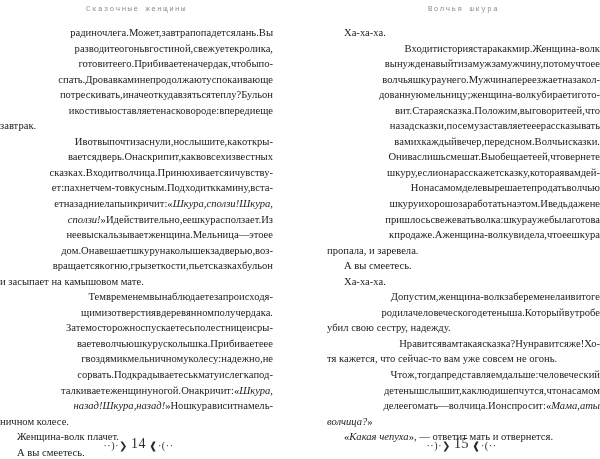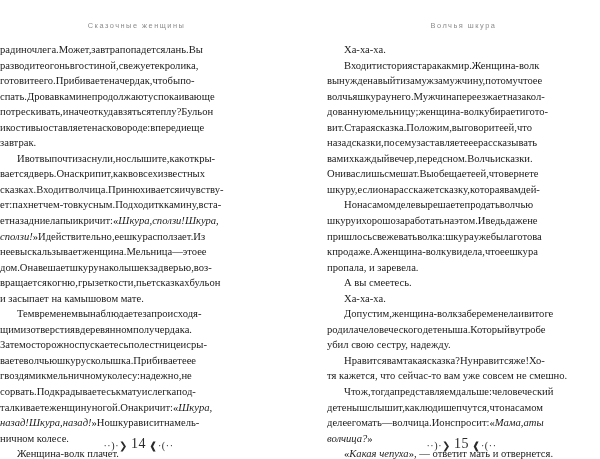--- a/index.html
+++ b/index.html
@@ -33,24 +33,24 @@
   }
   .page-left  { width: 292px; padding: 0 4px 0 0; }
   .gutter     { width: 16px; height: 459px; background: #ffffff; flex: 0 0 16px; }
   .page-right { width: 292px; padding: 0 0 0 4px; margin-left: 30px; }
 
   .running-head {
     text-align: center;
     font-size: 7.4px;
     letter-spacing: 1.5px;
     color: #8c8c8c;
-    font-family: Liberation Sans, sans-serif;
+    font-family: Liberation Mono, monospace;
     height: 12px;
     line-height: 12px;
-    padding-top: 20px;
+    padding-top: 3px;
     white-space: nowrap;
   }
 
   .column {
     margin-top: 10px;
     font-size: 10.6px;
     line-height: 15.55px;
     text-align: justify;
     text-align-last: left;
     color: #1b1b1b;
@@ -65,21 +65,21 @@
   
   .ln {
     display: block;
     white-space: nowrap;
     height: 15.55px;
     line-height: 15.55px;
   }
   .ln.j {
     
     display: flex;
-    justify-content: flex-start;
+    justify-content: flex-end;
   }
   .ln.j > span { display: inline-block; }
   .ln.ind { padding-left: 17px; }
   .ln.ind.j { padding-left: 17px; }
 
   em { font-style: italic; }
 
   .folio {
     position: absolute;
     bottom: 7px;
@@ -527,21 +527,21 @@
         <span class="ln j ind">
             <span>Нравится</span>
             <span>вам</span>
             <span>такая</span>
             <span>сказка?</span>
             <span>Ну</span>
             <span>нравится</span>
             <span>же!</span>
             <span>Хо-</span>
           </span>
-        <span class="ln"><span>тя кажется, что сейчас-то вам уже совсем не смешно.</span></span>
+        <span class="ln"><span>тя кажется, что сейчас-то вам уже совсем не огонь.</span></span>
       </p>
 
       <p>
         <span class="ln j ind">
             <span>Что</span>
             <span>ж,</span>
             <span>тогда</span>
             <span>представляем</span>
             <span>дальше:</span>
             <span>человеческий</span>

